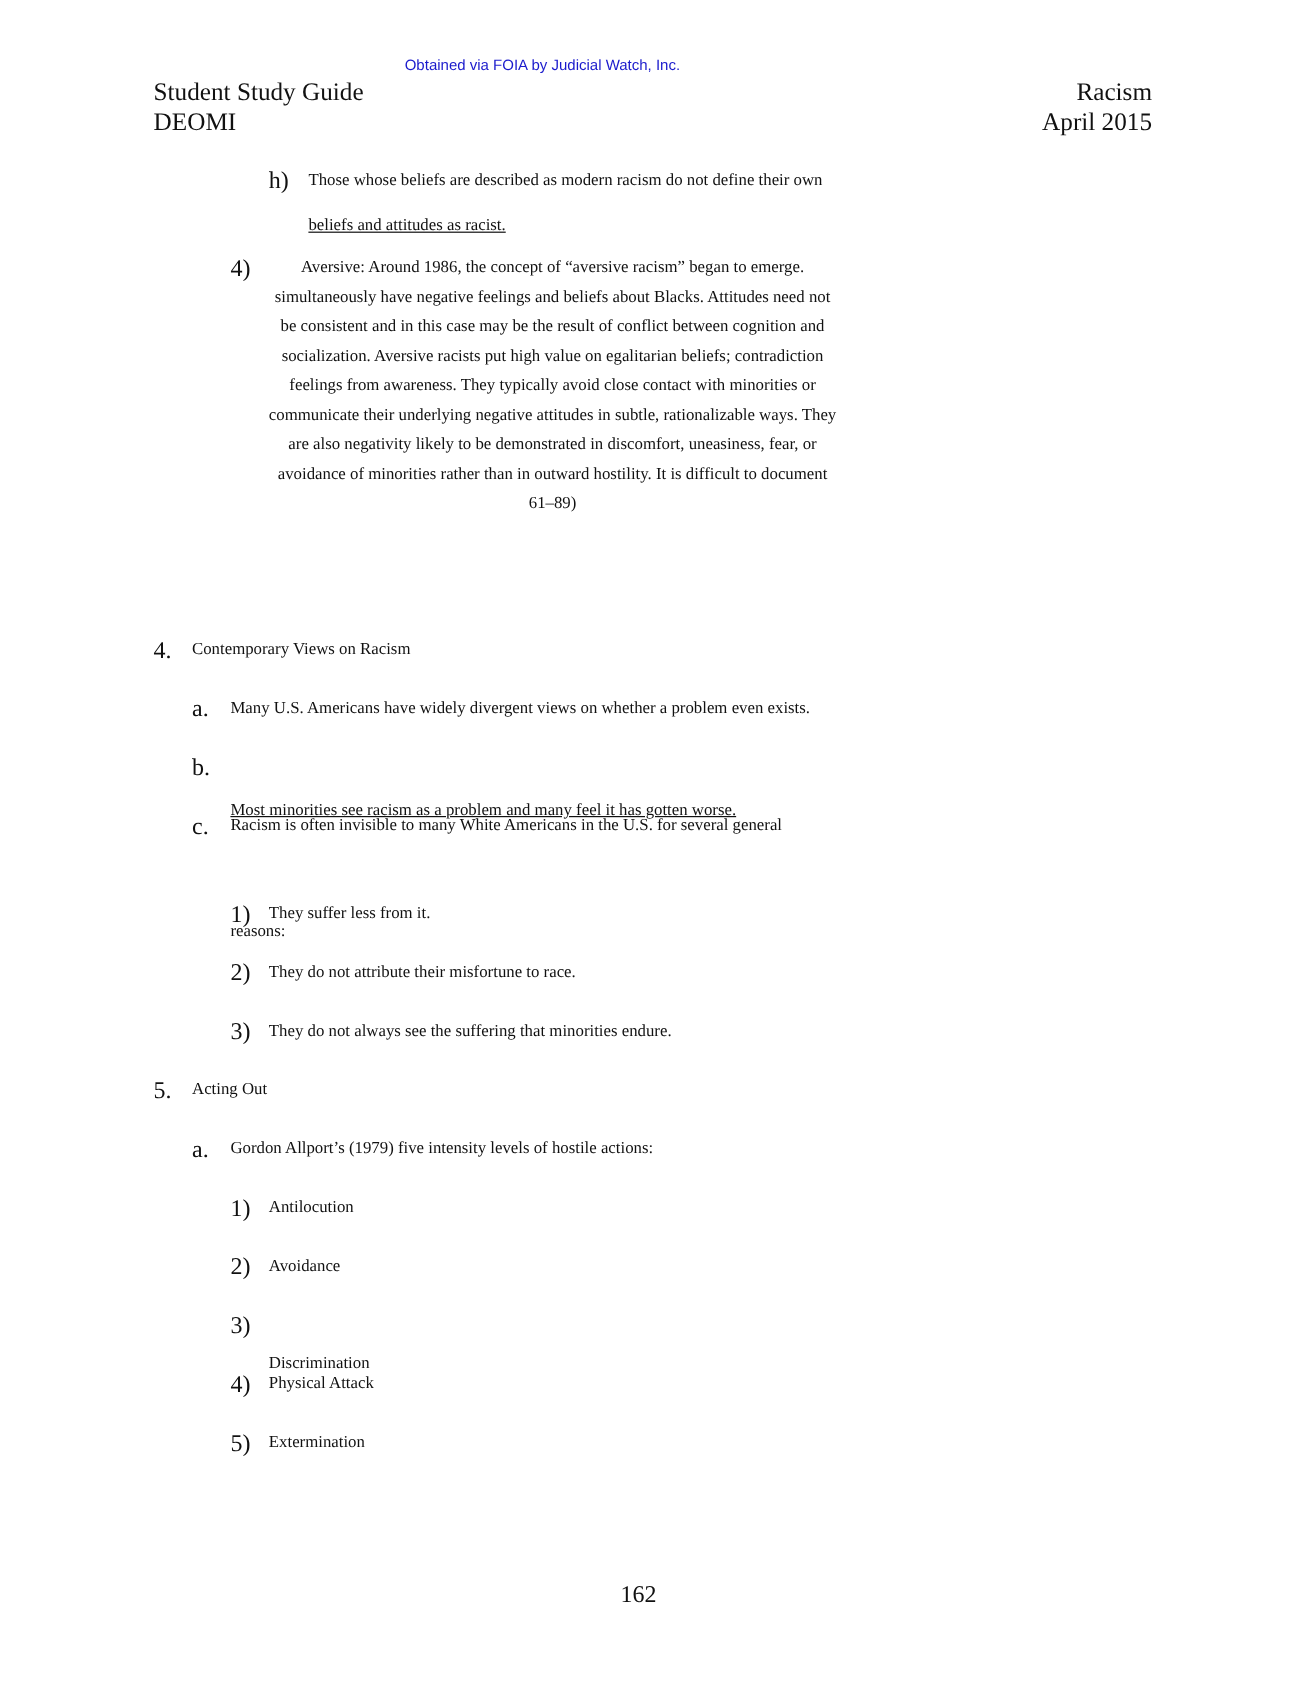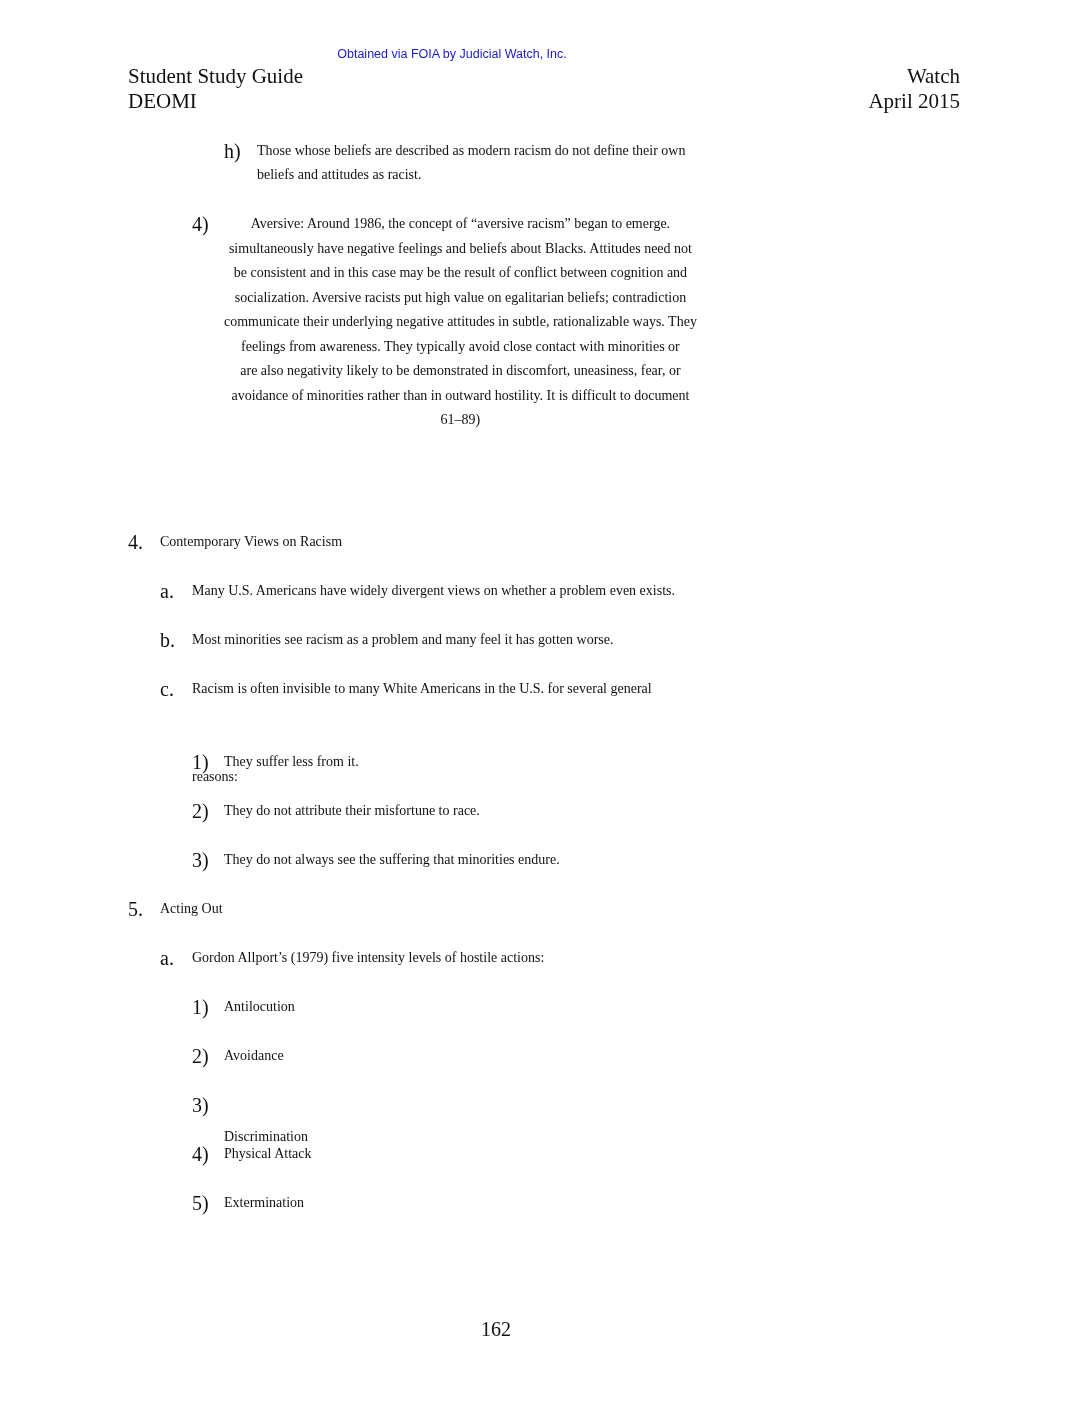--- a/index.html
+++ b/index.html
@@ -6,61 +6,61 @@
     body { width: 1088px; height: 1408px; position: relative; overflow: hidden;
       font-family: "Liberation Serif", "DejaVu Serif", serif; color: #111111; }
     .foia { position: absolute; top: 47px; left: 0; width: 904px; text-align: center;
       font-family: "Liberation Sans", "DejaVu Sans", sans-serif; font-size: 12.5px; color: #1a1acc; }
     .hdr { position: absolute; font-size: 21px; line-height: 25px; }
     .hdr.left { left: 128px; top: 64px; }
     .hdr.right { right: 128px; top: 64px; text-align: right; }
     .line { position: absolute; font-size: 14px; line-height: 24.5px; white-space: nowrap; text-align: center; }
     .num { position: absolute; font-size: 20px; line-height: 24.5px; }
     .para { position: absolute; font-size: 20px; line-height: 24.5px; }
-    .pageno { position: absolute; top: 1318px; left: 0; width: 992px; text-align: center; font-size: 20px; }
+    .pageno { position: absolute; top: 1318px; left: 0; width: 992px; text-align: center; font-size: 20px; padding-left: 36px; }
   </style>
 </head>
 <body>
 
 <div class="foia">Obtained via FOIA by Judicial Watch, Inc.</div>
 
 <div class="hdr left">
   <div>Student Study Guide</div>
   <div>DEOMI</div>
 </div>
 <div class="hdr right">
-  <div>Watch</div>
+  <div>Racism</div>
   <div>April 2015</div>
 </div>
 
 <div class="num" style="left:224px; top:139px;">h)</div>
 <div class="line" style="left:257px; top:139px;">Those whose beliefs are described as modern racism do not define their own</div>
-<div class="line" style="left:257px; top:163px;">beliefs and attitudes as racist.</div>
+<div class="line" style="left:257px; top:177px;text-decoration:underline;">beliefs and attitudes as racist.</div>
 
 <div class="num" style="left:192px; top:212px;">4)</div>
 <div class="para" style="left:224px; top:212px;">
   <div class="line" style="position:relative;">Aversive:  Around 1986, the concept of “aversive racism” began to emerge.</div>
   <div class="line" style="position:relative;">simultaneously have negative feelings and beliefs about Blacks.  Attitudes need not</div>
   <div class="line" style="position:relative;">be consistent and in this case may be the result of conflict between cognition and</div>
   <div class="line" style="position:relative;">socialization.  Aversive racists put high value on egalitarian beliefs; contradiction</div>
+  <div class="line" style="position:relative;">feelings from awareness.  They typically avoid close contact with minorities or</div>
   <div class="line" style="position:relative;">communicate their underlying negative attitudes in subtle, rationalizable ways.  They</div>
-  <div class="line" style="position:relative;">feelings from awareness.  They typically avoid close contact with minorities or</div>
   <div class="line" style="position:relative;">are also negativity likely to be demonstrated in discomfort, uneasiness, fear, or</div>
   <div class="line" style="position:relative;">avoidance of minorities rather than in outward hostility.  It is difficult to document</div>
   <div class="line" style="position:relative;">61–89)</div>
 </div>
 
 <div class="num" style="left:128px; top:530px;">4.</div>
 <div class="line" style="left:160px; top:530px;">Contemporary Views on Racism</div>
 
 <div class="num" style="left:160px; top:579px;">a.</div>
 <div class="line" style="left:192px; top:579px;">Many U.S. Americans have widely divergent views on whether a problem even exists.</div>
 
 <div class="num" style="left:160px; top:628px;">b.</div>
-<div class="line" style="left:192px; top:628px;">Most minorities see racism as a problem and many feel it has gotten worse.</div>
+<div class="line" style="left:192px; top:664px;text-decoration:underline;">Most minorities see racism as a problem and many feel it has gotten worse.</div>
 
 <div class="num" style="left:160px; top:677px;">c.</div>
 <div class="line" style="left:192px; top:677px;">Racism is often invisible to many White Americans in the U.S. for several general</div>
 <div class="line" style="left:192px; top:731px;margin-top:34px;">reasons:</div>
 
 <div class="num" style="left:192px; top:750px;">1)</div>
 <div class="line" style="left:224px; top:750px;">They suffer less from it.</div>
 <div class="num" style="left:192px; top:799px;">2)</div>
 <div class="line" style="left:224px; top:799px;">They do not attribute their misfortune to race.</div>
 <div class="num" style="left:192px; top:848px;">3)</div>

